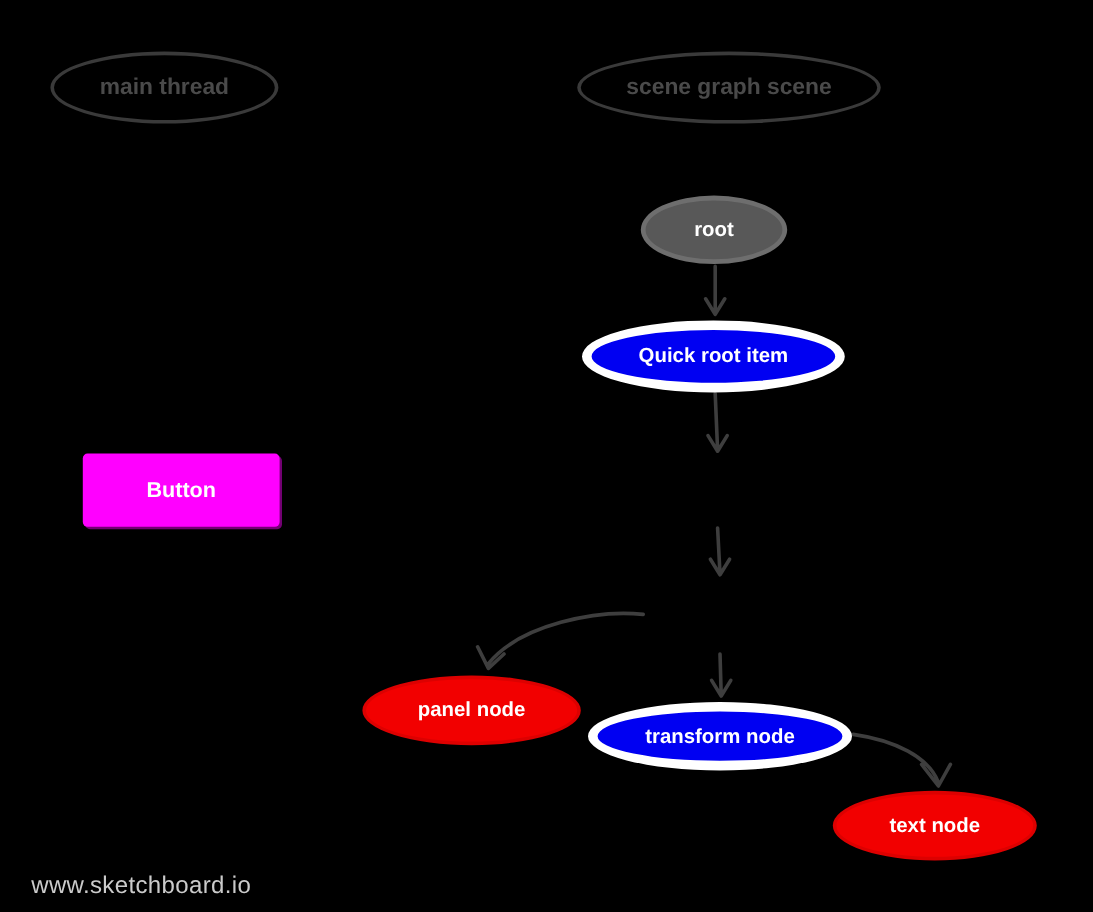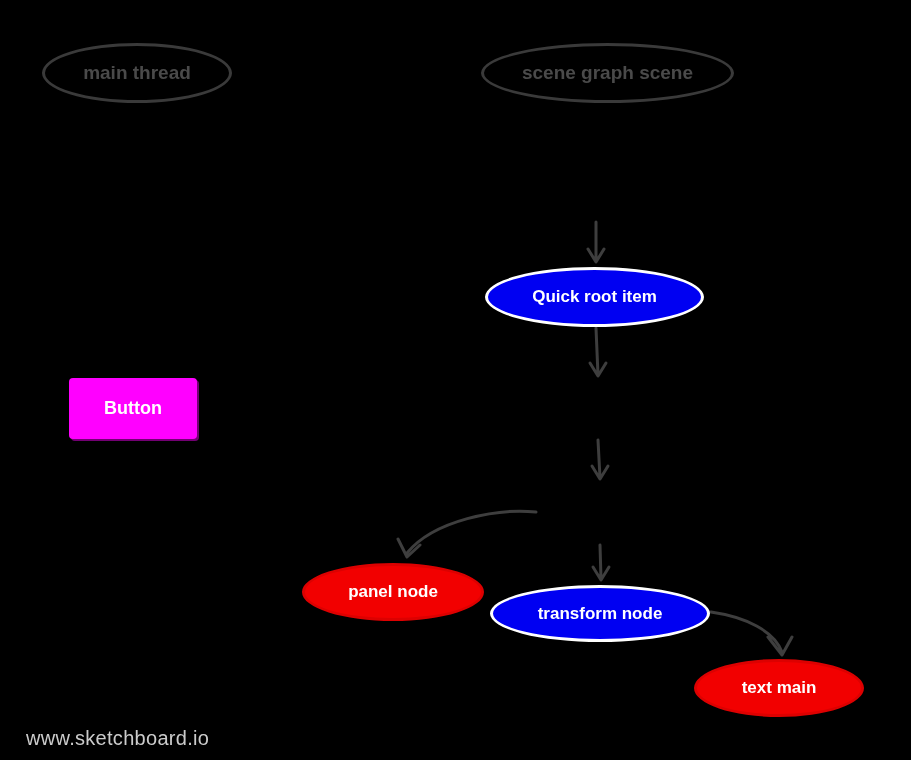--- a/index.html
+++ b/index.html
@@ -38,33 +38,33 @@
   .lane {
     border: 3px solid var(--lane_outline, #3a3a3a);
     color: var(--lane_text, #4a4a4a);
     font-size: 19px;
     background: transparent;
   }
   .lane-main  { left: 42px;  top: 43px; width: 190px; height: 60px; }
   .lane-scene { left: 481px; top: 43px; width: 253px; height: 60px; }
   .node { color: var(--node_text, #ffffff); font-size: 17px; }
   .node-gray { background: var(--node_gray, #585858); border: 4px solid #6e6e6e; }
-  .node-blue { background: var(--node_blue, #0000f2); border: 3px solid #ffffff; align-items: center; }
+  .node-blue { background: var(--node_blue, #0000f2); border: 8px solid #ffffff; align-items: center; }
   .node-red  { background: var(--node_red, #f20000);  border: 3px solid #dd0000; }
   .node-root      { left: 534px; top: 163px; width: 122px; height: 57px; }
   .node-quick     { left: 485px; top: 267px; width: 219px; height: 60px; }
   .node-buttonnd  { left: 501px; top: 381px; width: 191px; height: 58px; }
   .node-node      { left: 536px; top: 486px; width: 130px; height: 58px; }
   .node-panel     { left: 302px; top: 563px; width: 182px; height: 58px; }
   .node-transform { left: 490px; top: 585px; width: 220px; height: 57px; }
   .node-text      { left: 694px; top: 659px; width: 170px; height: 58px; }
   .button-rect {
     position: absolute;
     left: 69px; top: 378px;
-    width: 128px; height: 61px;
+    width: 164px; height: 61px;
     background: var(--button_magenta, #ff00ff);
     border-radius: 4px;
     display: flex;
     align-items: center;
     justify-content: center;
     color: #ffffff;
     font-weight: bold;
     font-size: 18px;
     box-shadow: 2px 2px 0 rgba(210, 0, 210, 0.55);
   }
@@ -96,34 +96,37 @@
   </div>
 
   <div class="oval lane lane-scene">
     <span>scene graph scene</span>
   </div>
 
   <div class="button-rect">
     <span>Button</span>
   </div>
 
+  <div class="oval node node-gray node-root">
+    <span>root</span>
+  </div>
 
   <div class="oval node node-blue node-quick">
     <span>Quick root item</span>
   </div>
 
 
 
   <div class="oval node node-blue node-transform">
     <span>transform node</span>
   </div>
 
   <div class="oval node node-red node-panel">
     <span>panel node</span>
   </div>
 
   <div class="oval node node-red node-text">
-    <span>text main</span>
+    <span>text node</span>
   </div>
 
   <div class="watermark">www.sketchboard.io</div>
 
 </div>
 
 </body></html>

